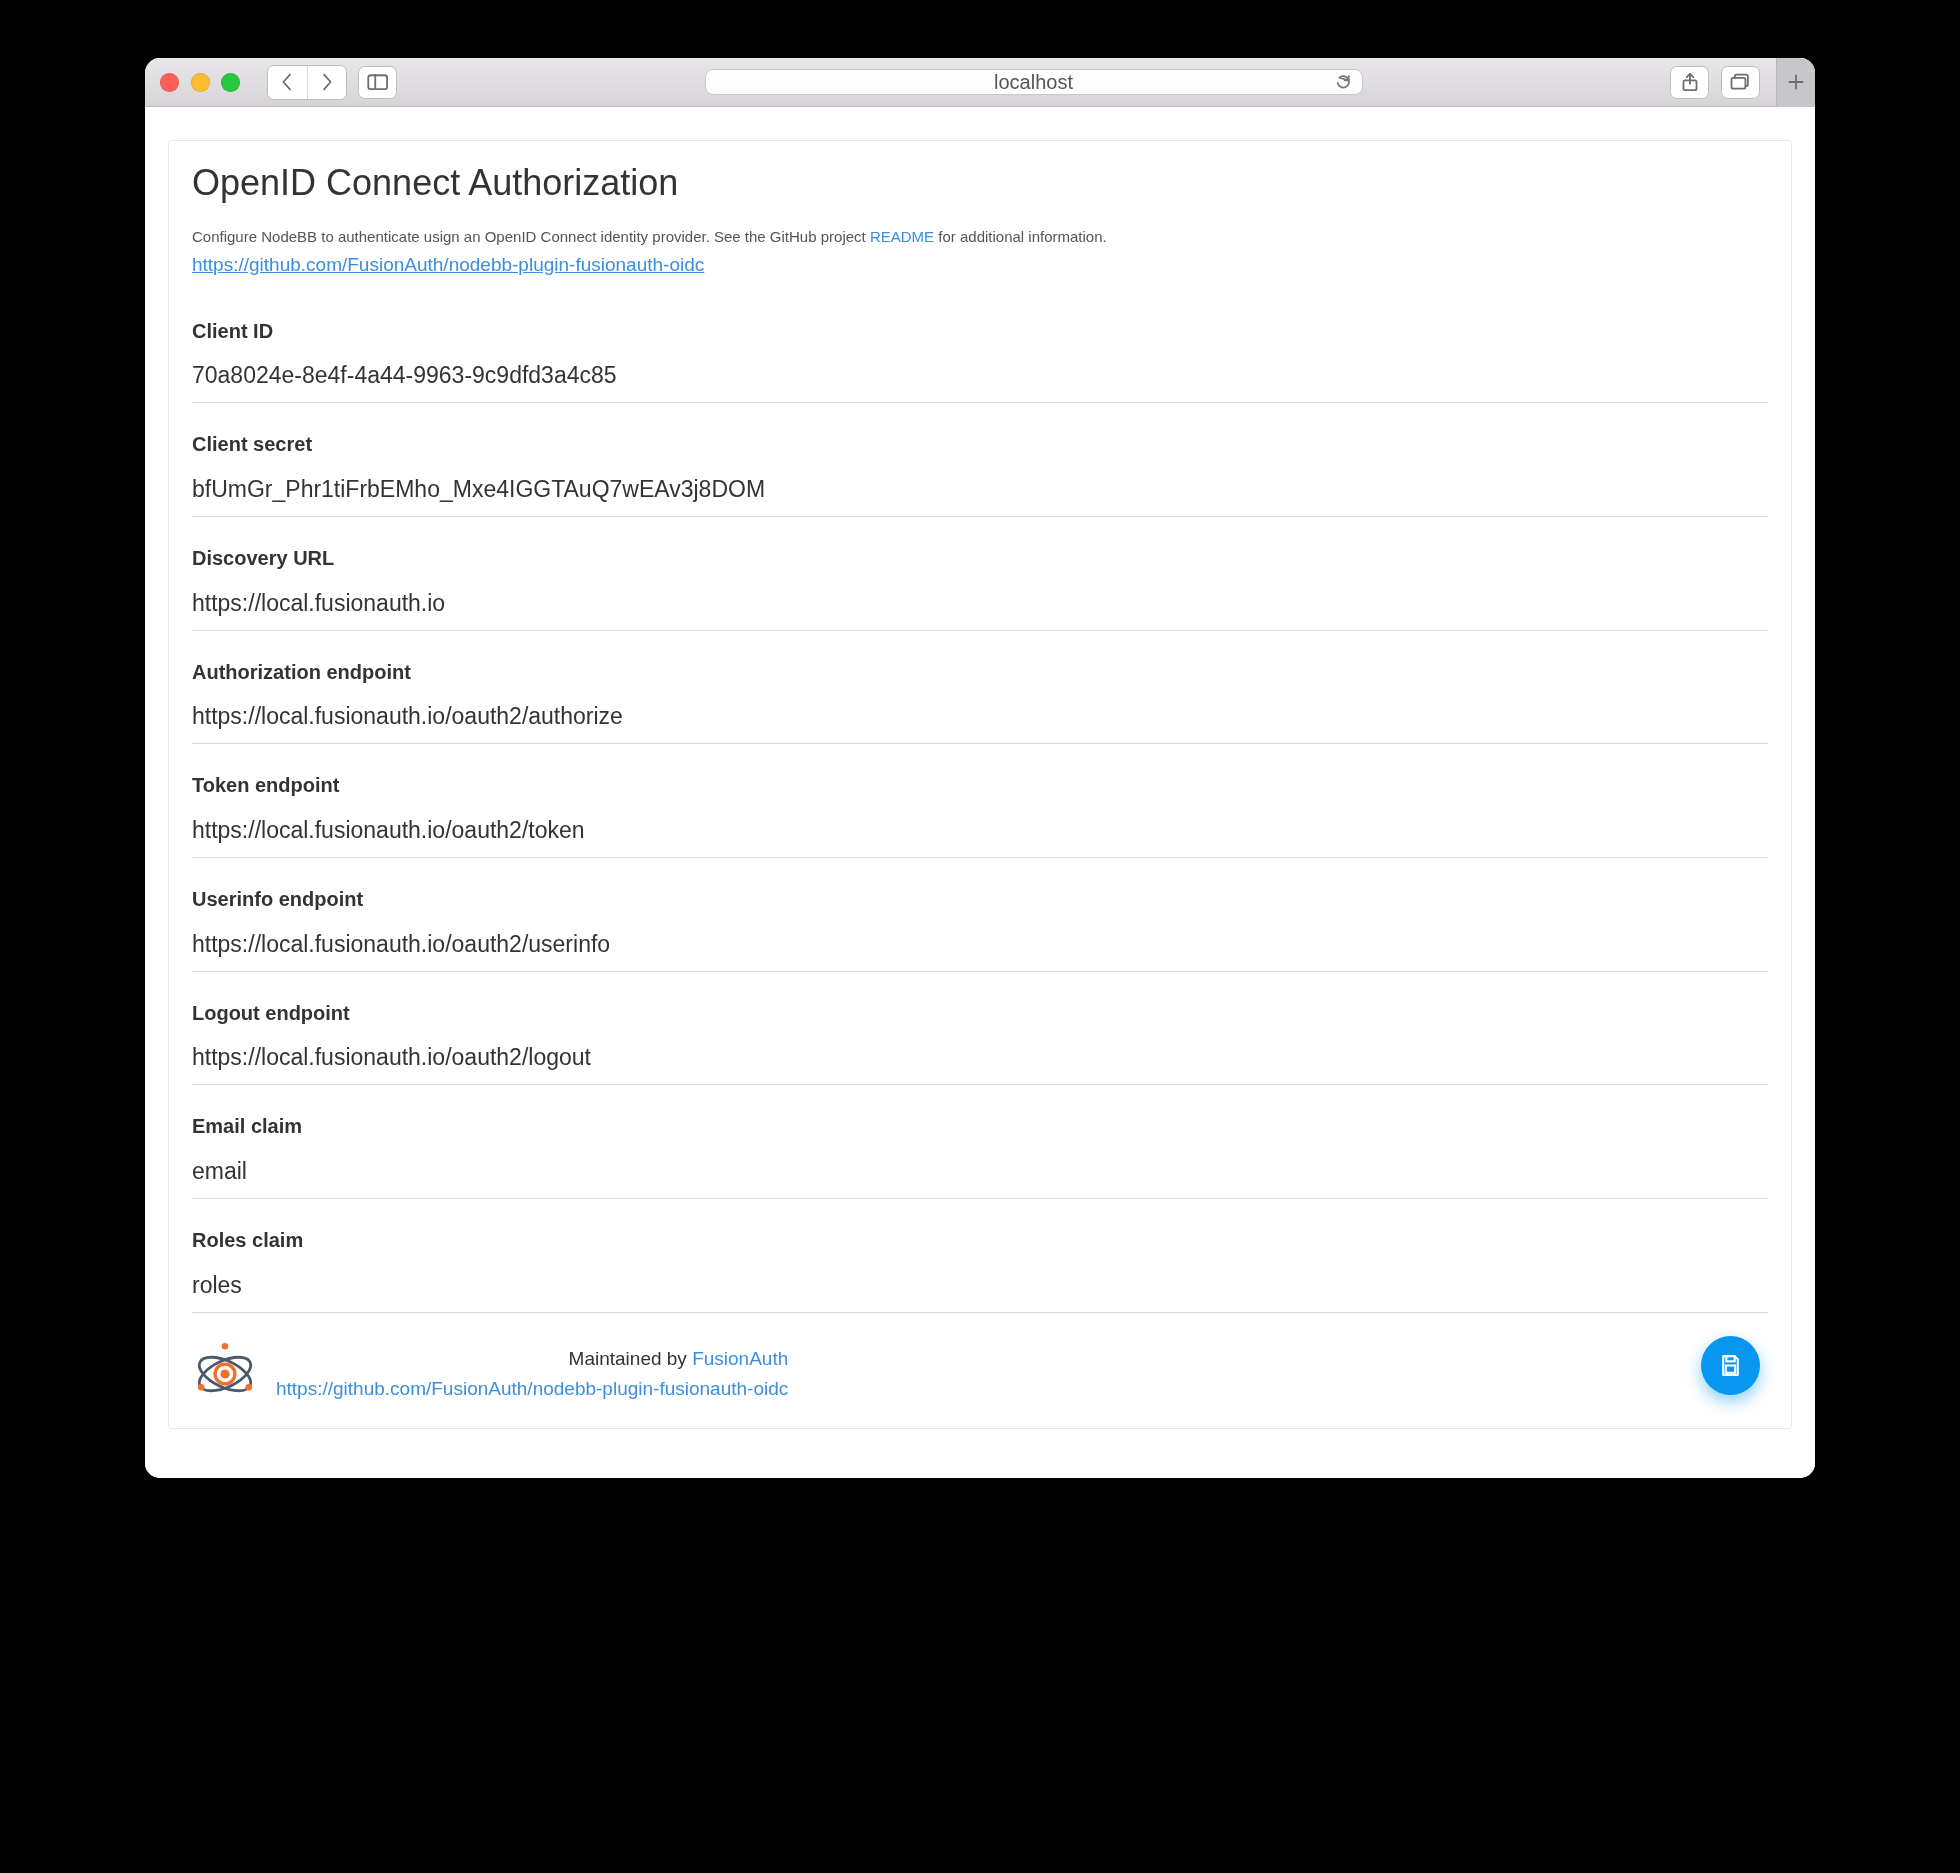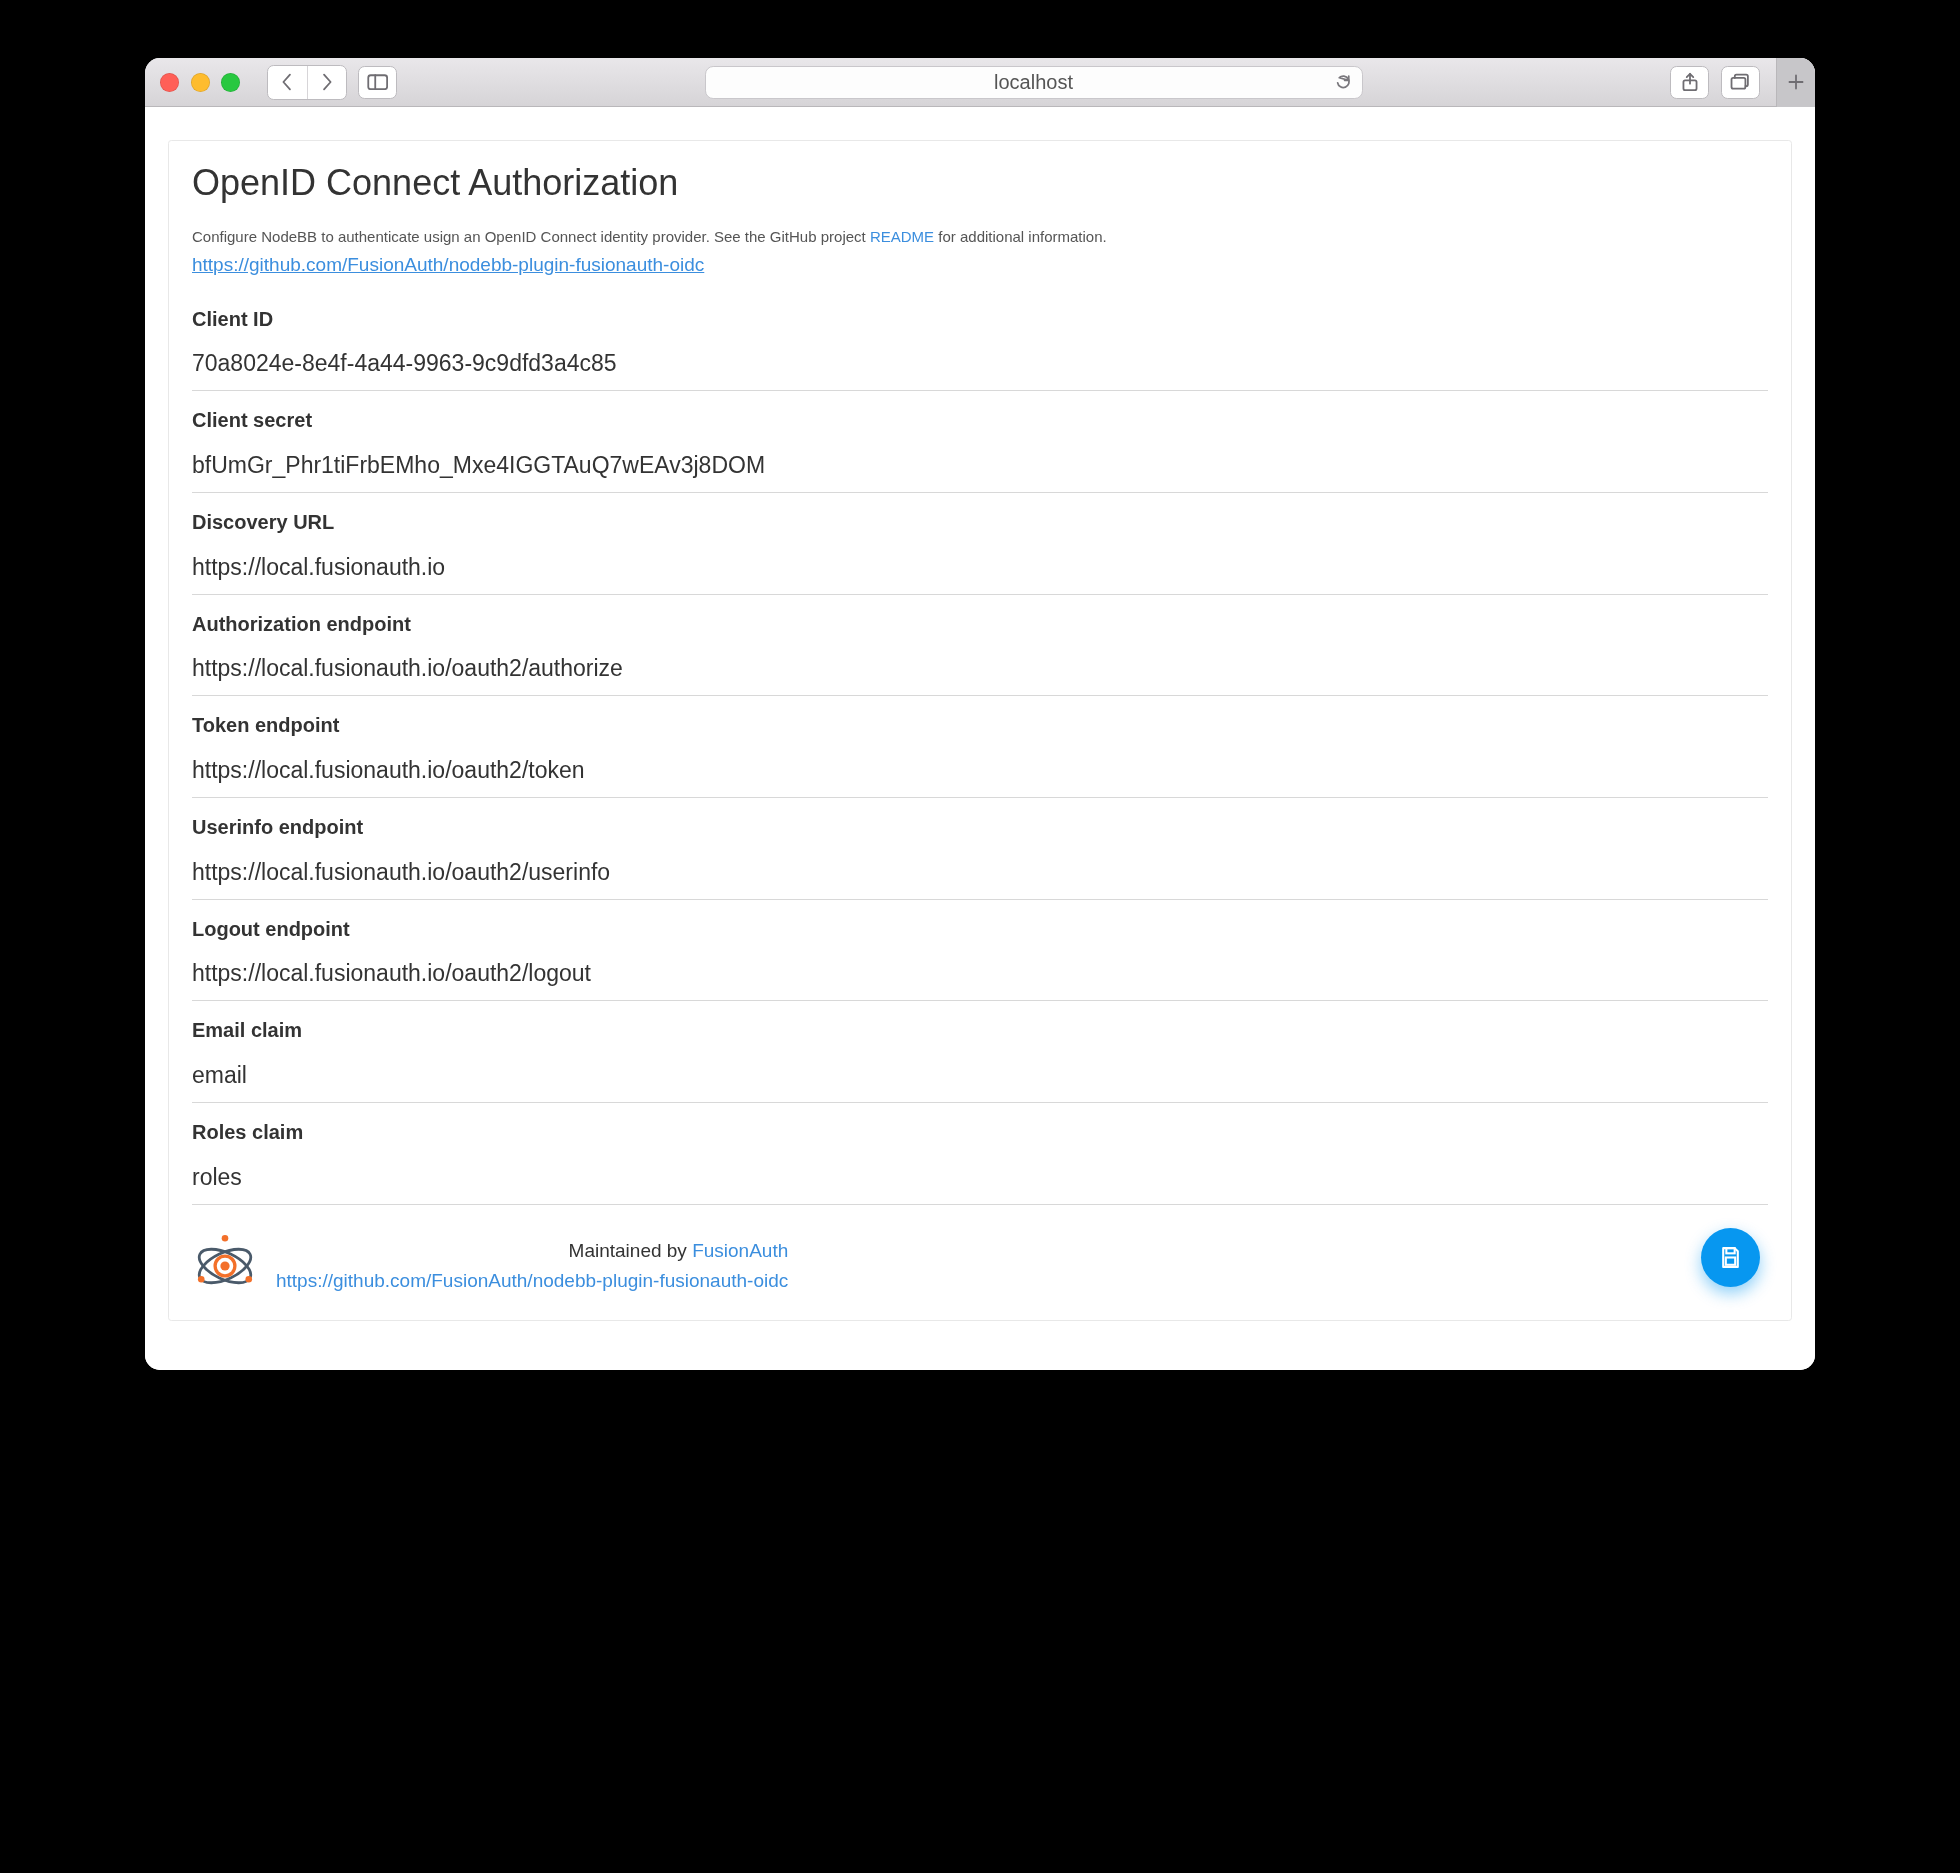--- a/index.html
+++ b/index.html
@@ -37,21 +37,21 @@
   }
   .btn-seg .seg {
     width:39px; height:33px; display:flex; align-items:center; justify-content:center; color:#6f6d72;
   }
   .btn-seg .seg + .seg { border-left:0.8px solid #d7d5d8; }
   .btn-single {
     border:0.8px solid #bdbbbf; border-radius:6.6px; background:#fff; width:39px; height:33px;
     display:flex; align-items:center; justify-content:center; color:#6f6d72;
   }
   .addr {
-    flex:1; max-width: 658px; margin: 0 auto; height:33px; border:0.8px solid #c9c7cb; border-radius:8.2px;
+    flex:1; max-width: 658px; margin: 0 auto; height:26px; border:0.8px solid #c9c7cb; border-radius:8.2px;
     background:#fdfdfd; display:flex; align-items:center; justify-content:center; position:relative;
     color:#555; font-size:20px;
   }
   .addr .reload { position:absolute; right:10px; top:50%; transform:translateY(-50%); color:#7a787d; }
   .right-tools { display:flex; gap:11.5px; align-items:center; }
   .right-tools .btn-single { width:39px; }
   .newtab {
     width:39px; height:49px; display:flex; align-items:center; justify-content:center;
     background:#c7c6c9; color:#6f6d72; border-left:0.8px solid #b9b7ba;
     margin-left:5px; margin-right:-15px;
@@ -80,21 +80,21 @@
     font-weight: 400;
     color:#333;
   }
   .desc {
     padding: 15px 23px 6.6px;
     color:#555; font-size:15px; line-height:1.45;
   }
   a.link { color:#3b8ede; text-decoration:none; }
   .repo-link { display:block; color:#3b8ede; font-size:19px; padding: 0 23px 10px; }
   .form { padding: 3.3px 23px 0; }
-  .field { margin-top: 18px; }
+  .field { margin-top: 30px; }
   .label { font-size:20px; font-weight:700; color:#333; margin-bottom: 11.5px; }
   .input {
     width:100%; border:none; border-bottom:0.8px solid #d8d8d8; padding: 8.2px 0 13px;
     font-size:23px; color:#333; outline:none; background:transparent;
     font-family: inherit;
   }
   .footer {
     display:flex; align-items:center; gap:18px; padding: 28px 23px 0; text-align: right;
   }
   .fa-logo { width:66px; height:66px; flex:0 0 66px; }

